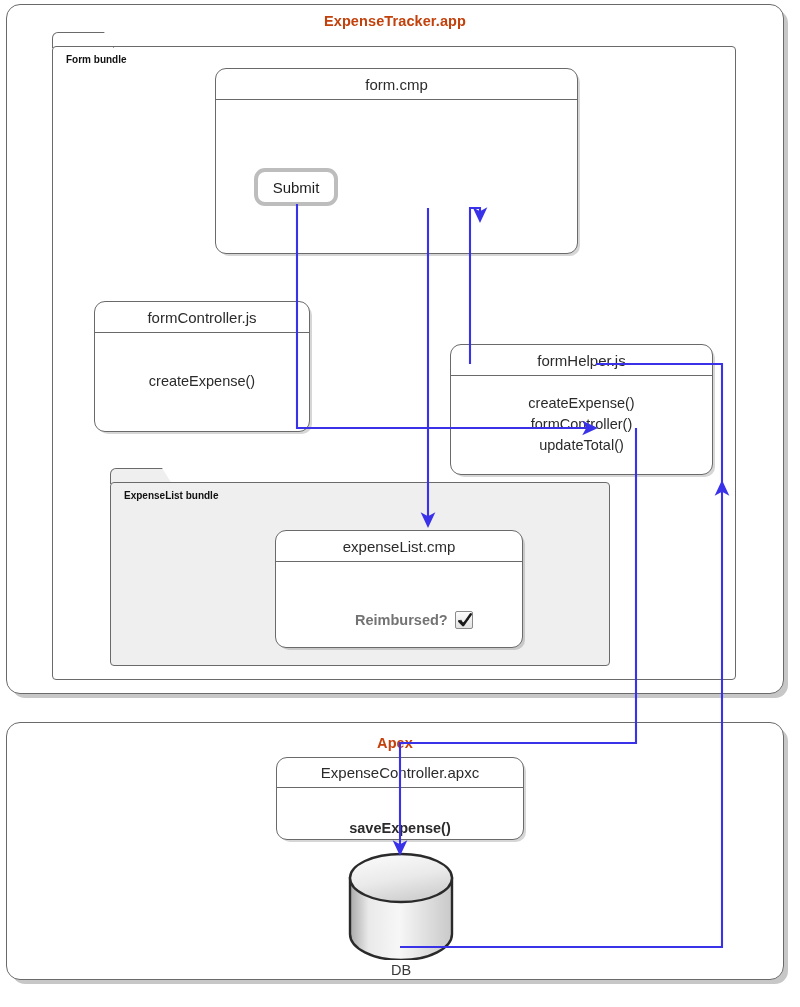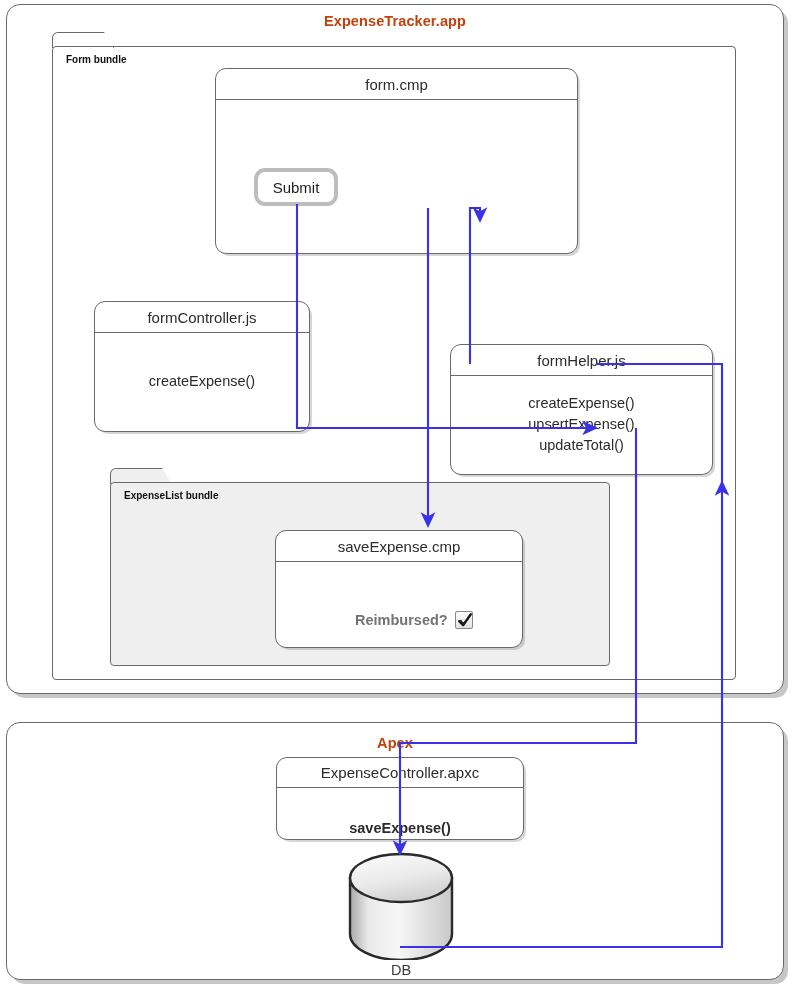--- a/index.html
+++ b/index.html
@@ -100,34 +100,34 @@
       <div class="m">createExpense()</div>
     </div>
   </div>
 
   <div class="clsbox" style="left:450px;top:301px;width:263px;height:131px;margin-top:43px;">
     <div class="cls-head">
       <span>formHelper.js</span>
     </div>
     <div class="cls-body">
       <div class="m">createExpense()</div>
-      <div class="m">upsertExpense()</div>
+      <div class="m">formController()</div>
       <div class="m">updateTotal()</div>
     </div>
   </div>
 
   <div class="pkg filled" style="left:110px;top:468px;width:500px;height:198px;">
     <div class="pkg-tab"></div>
     <div class="pkg-body"></div>
     <div class="pkg-label">ExpenseList bundle</div>
   </div>
 
   <div class="clsbox" style="left:275px;top:530px;width:248px;height:118px;">
     <div class="cls-head">
-      <span>saveExpense.cmp</span>
+      <span>expenseList.cmp</span>
     </div>
     <div class="cls-body"></div>
   </div>
 
   <div class="cbrow" style="left:355px;top:611px;">
     <span class="lbl">Reimbursed?</span>
     <span class="cbox">
       <svg width="16" height="18" viewBox="0 0 16 18">
         <path d="M2.5 9.5 L6 13 L13.5 2.5 L11.5 7.5 L6 10.5 L4 7.5 Z" fill="#1b1b1b"></path>
         <path d="M2.2 9.2 L6.1 13.2 L13.8 2.2" stroke="#1b1b1b" stroke-width="2.4" fill="none" stroke-linecap="round" stroke-linejoin="round"></path>

